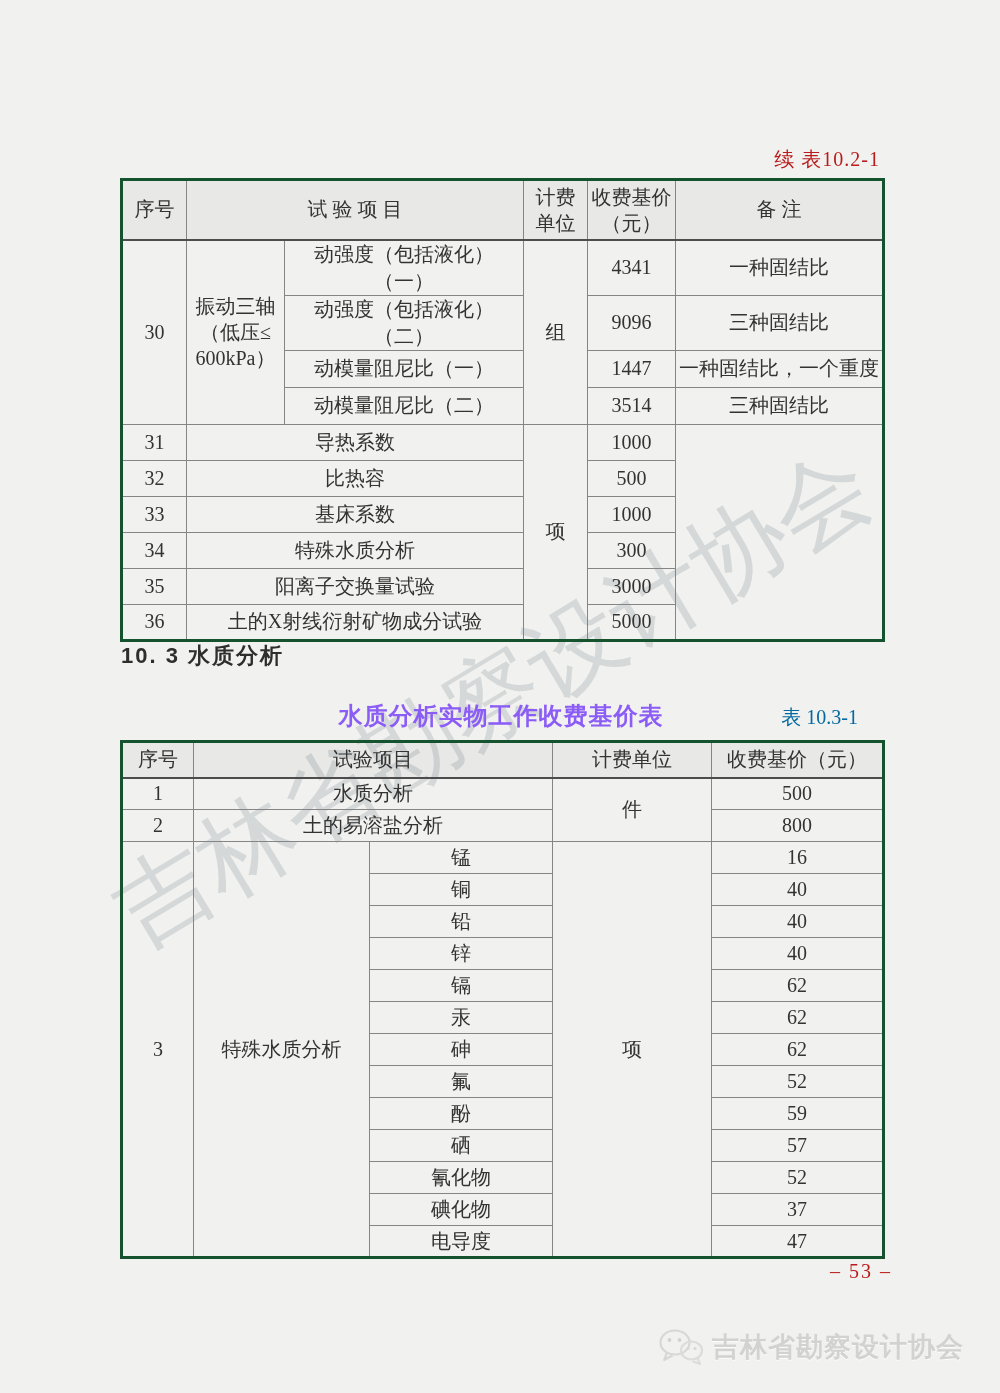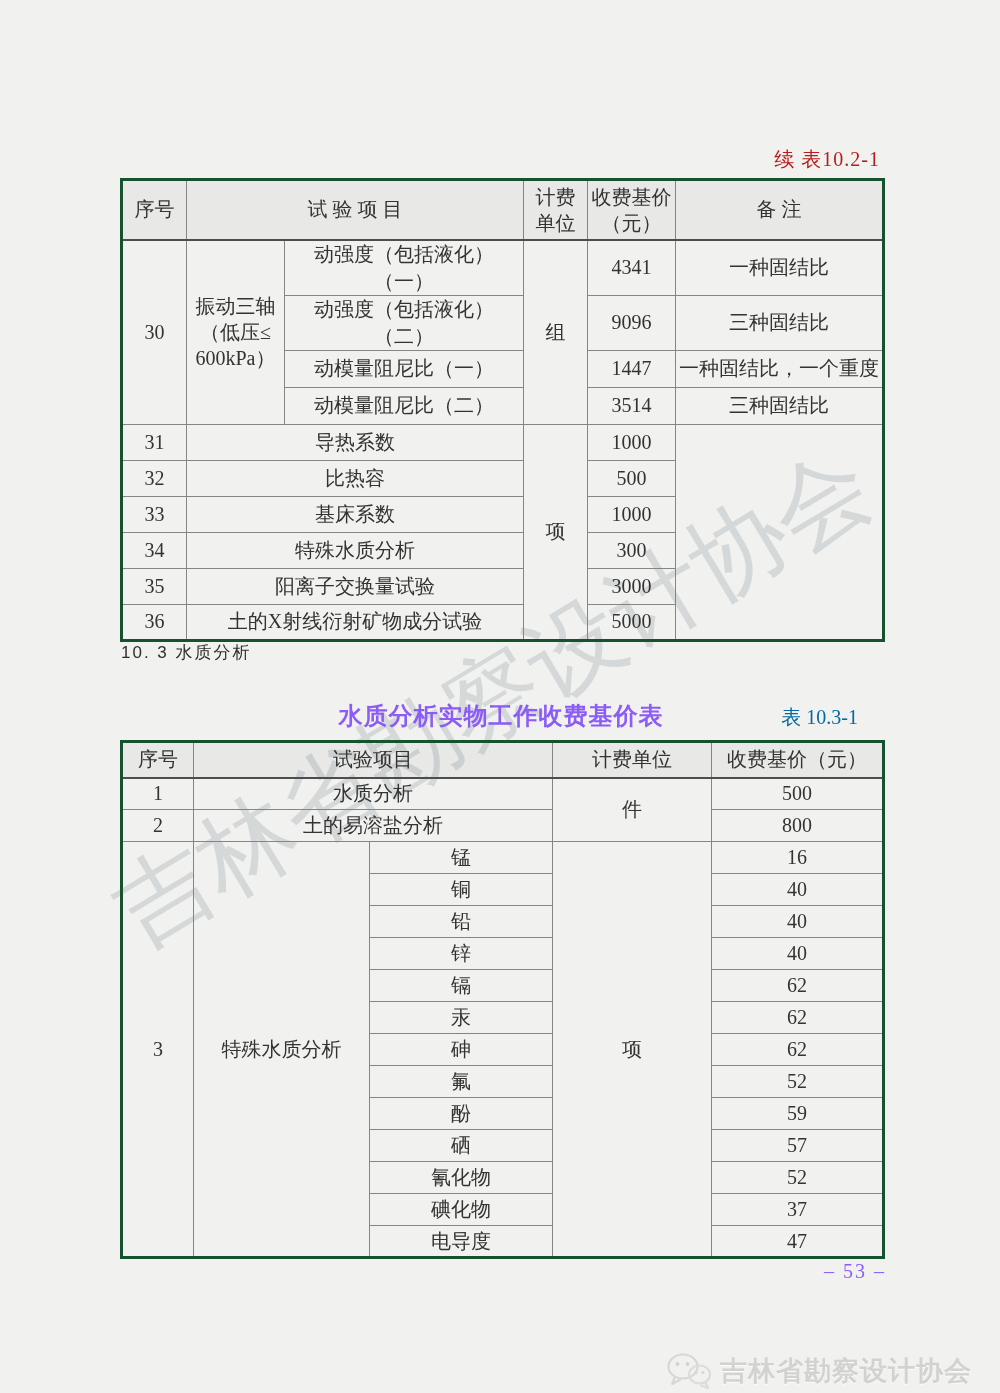--- a/index.html
+++ b/index.html
@@ -19,37 +19,37 @@
     font-family:"Liberation Serif","DejaVu Serif",serif;
   }
   
   .continued-label {
     position:absolute; top:146px; right:120px; z-index:1;
     font-size:20px; color:#b91c1c; letter-spacing:1px;
   }
   .section-heading {
     position:absolute; left:121px; top:641px; z-index:1;
     font-family:"Liberation Sans","DejaVu Sans",sans-serif;
-    font-weight:normal; font-size:17px; color:#2e2e2e; letter-spacing:2px;
+    font-weight:bold; font-size:22px; color:#2e2e2e; letter-spacing:2px;
   }
   .t2-caption {
     position:absolute; left:120px; top:700px; width:762px; height:32px; z-index:1;
   }
   .t2-title {
     display:block; text-align:center;
     font-family:"Liberation Sans","DejaVu Sans",sans-serif;
     font-weight:bold; font-size:24px; color:#8b5cf6; letter-spacing:1px;
   }
   .t2-no {
     position:absolute; right:24px; bottom:1px;
     font-size:20px; color:#0369a1;
   }
   .page-number {
-    position:absolute; top:1260px; right:114px; z-index:1;
-    font-size:20px; color:#8b5cf6; letter-spacing:2px;
+    position:absolute; top:1260px; right:108px; z-index:1;
+    font-size:20px; color:#b91c1c; letter-spacing:2px;
   }
   
   table {
     position:absolute; left:120px; z-index:1;
     border-collapse:collapse; table-layout:fixed;
     background:transparent; width:762px;
   }
   .t1 { top:178px; }
   .t2 { top:740px; }
   table { border:3px solid #14532d; }
@@ -62,22 +62,22 @@
   tr.head td { border-bottom:2px solid #4d4d4d; background:rgba(0,0,0,0.035); }
   .t1 tr.head { height:60px; }
   .t1 tr.sub  { height:37px; }
   .t1 tr.r36  { height:36px; }
   .t2 tr.head { height:36px; }
   .t2 tr.r32  { height:32px; }
   td.pre { white-space:pre-line; line-height:26px; }
   td.wrap2 { white-space:pre-line; line-height:26px; }
   
   .footer {
-    position:absolute; top:1328px; right:28px; z-index:1;
-    display:flex; align-items:center; gap:8px;margin-top:24px;
+    position:absolute; top:1328px; right:36px; z-index:1;
+    display:flex; align-items:center; gap:8px;
   }
   .footer-text {
     font-family:"Liberation Sans","DejaVu Sans",sans-serif;
     font-weight:bold; font-size:27px; color:#d2d2d0; letter-spacing:1px;
     text-shadow:0 1px 0 #fbfbfa;
   }
   .wechat-icon { display:block; }
 </style>
 </head>
 <body>

